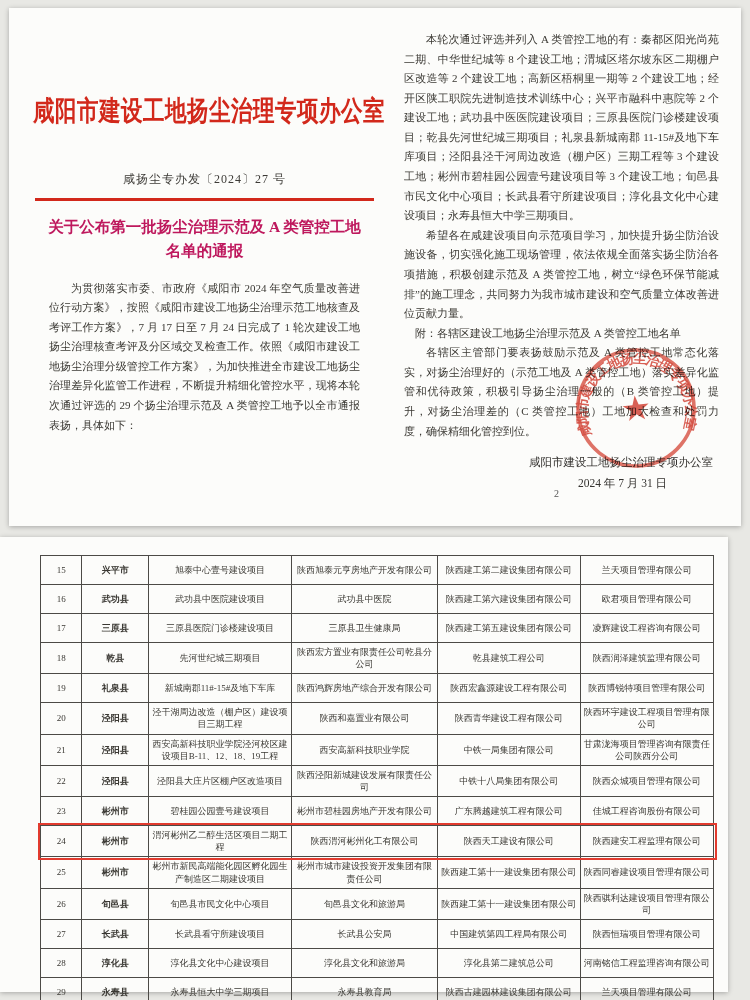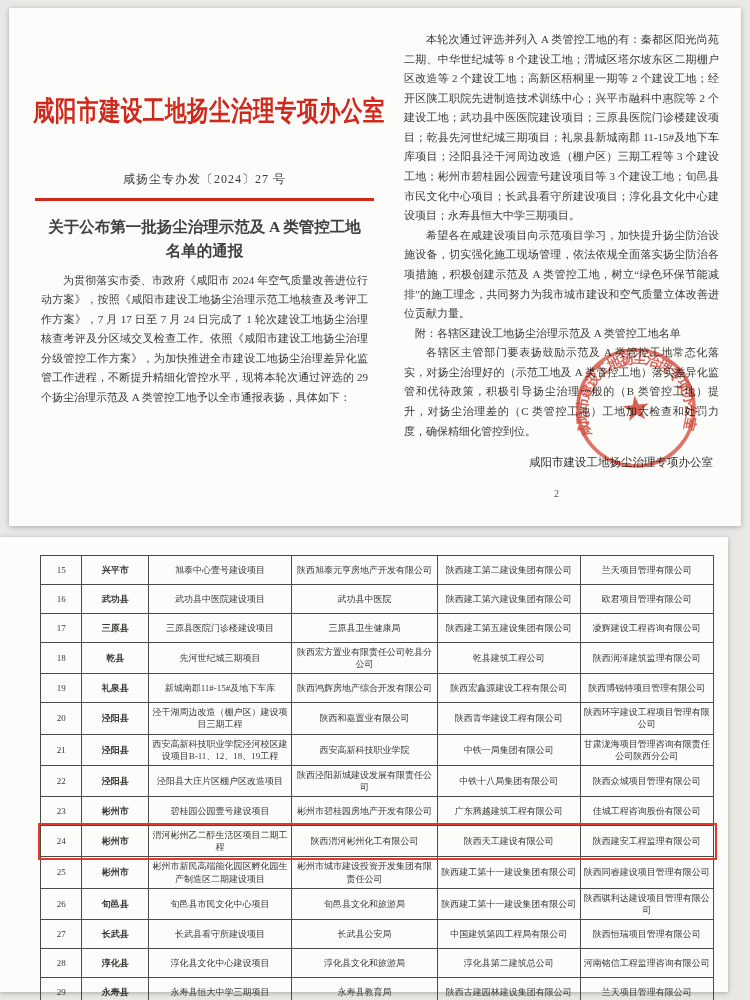--- a/index.html
+++ b/index.html
@@ -20,25 +20,25 @@
 
   .org-title{
     margin:70px 0 0 0;text-align:center;
     color:#d2281b;font-size:21.5px;font-weight:900;letter-spacing:.5px;
     transform:scaleY(1.28);white-space:nowrap;
   }
   .doc-number{margin-top:46px;text-align:center;font-size:12px;letter-spacing:1px;color:#3c3a36;}
   .red-line{height:2.5px;background:#d2281b;margin:10px 2px 0 2px;}
   .notice-title{
     margin:14px 8px 0 8px;text-align:center;font-size:15.5px;font-weight:bold;
-    line-height:1.55;color:#404040;
+    line-height:1.55;color:#be185d;
   }
   .bodytext{font-size:11px;line-height:1.78;text-align:justify;color:#3a3833;}
   .salutation{margin:20px 0 0 0;}
-  .indent{text-indent:2em;margin:8px;}
+  .indent{text-indent:2em;margin:16px;}
   .col-right .bodytext{margin:0;}
   .col-right{padding-top:4px;}
   .attachment{margin-top:2px;text-indent:1em;}
 
   .sign-block{margin-top:14px;font-size:11.5px;position:relative;z-index:2;}
   .sign-org{text-align:right;padding-right:6px;}
   .sign-date{text-align:right;padding-right:52px;margin-top:6px;}
 
   .stamp{
     position:absolute;left:168px;top:318px;width:128px;height:128px;
@@ -75,20 +75,21 @@
       <div class="notice-title">关于公布第一批扬尘治理示范及 A 类管控工地名单的通报</div>
       <p class="bodytext indent">为贯彻落实市委、市政府《咸阳市 2024 年空气质量改善进位行动方案》，按照《咸阳市建设工地扬尘治理示范工地核查及考评工作方案》，7 月 17 日至 7 月 24 日完成了 1 轮次建设工地扬尘治理核查考评及分区域交叉检查工作。依照《咸阳市建设工地扬尘治理分级管控工作方案》，为加快推进全市建设工地扬尘治理差异化监管工作进程，不断提升精细化管控水平，现将本轮次通过评选的 29 个扬尘治理示范及 A 类管控工地予以全市通报表扬，具体如下：</p>
     </div>
     <div class="col col-right">
       <p class="bodytext indent">本轮次通过评选并列入 A 类管控工地的有：秦都区阳光尚苑二期、中华世纪城等 8 个建设工地；渭城区塔尔坡东区二期棚户区改造等 2 个建设工地；高新区梧桐里一期等 2 个建设工地；经开区陕工职院先进制造技术训练中心；兴平市融科中惠院等 2 个建设工地；武功县中医医院建设项目；三原县医院门诊楼建设项目；乾县先河世纪城三期项目；礼泉县新城南郡 11-15#及地下车库项目；泾阳县泾干河周边改造（棚户区）三期工程等 3 个建设工地；彬州市碧桂园公园壹号建设项目等 3 个建设工地；旬邑县市民文化中心项目；长武县看守所建设项目；淳化县文化中心建设项目；永寿县恒大中学三期项目。</p>
       <p class="bodytext indent">希望各在咸建设项目向示范项目学习，加快提升扬尘防治设施设备，切实强化施工现场管理，依法依规全面落实扬尘防治各项措施，积极创建示范及 A 类管控工地，树立“绿色环保节能减排”的施工理念，共同努力为我市城市建设和空气质量立体改善进位贡献力量。</p>
       <p class="bodytext attachment">附：各辖区建设工地扬尘治理示范及 A 类管控工地名单</p>
       <p class="bodytext indent">各辖区主管部门要表扬鼓励示范及 A 类管控工地常态化落实，对扬尘治理好的（示范工地及 A 类管控工地）落实差异化监管和优待政策，积极引导扬尘治理一般的（B 类管控工地）提升，对扬尘治理差的（C 类管控工地）工地加大检查和处罚力度，确保精细化管控到位。</p>
       <div class="sign-block">
         <div class="sign-org">咸阳市建设工地扬尘治理专项办公室</div>
+        <div class="sign-date">2024 年 7 月 31 日</div>
       </div>
       <svg class="stamp" viewBox="0 0 128 128">
         <circle cx="64" cy="64" r="58" fill="none" stroke="rgba(214,68,53,0.85)" stroke-width="3.6"></circle>
         <defs>
           <path id="stamp-arc" d="M 17,86 A 50,50 0 1 1 111,86" fill="none"></path>
         </defs>
         <text font-size="13.5" fill="rgba(210,55,42,0.9)" font-weight="bold" font-family="'Liberation Serif','DejaVu Serif',serif">
           <textPath id="stamp-textpath" href="#stamp-arc" startOffset="0" textLength="196" lengthAdjust="spacing">咸阳市建设工地扬尘治理专项办公室</textPath>
         </text>
         <text id="stamp-star" x="64" y="76" text-anchor="middle" font-size="34" fill="rgba(210,55,42,0.9)">★</text>

